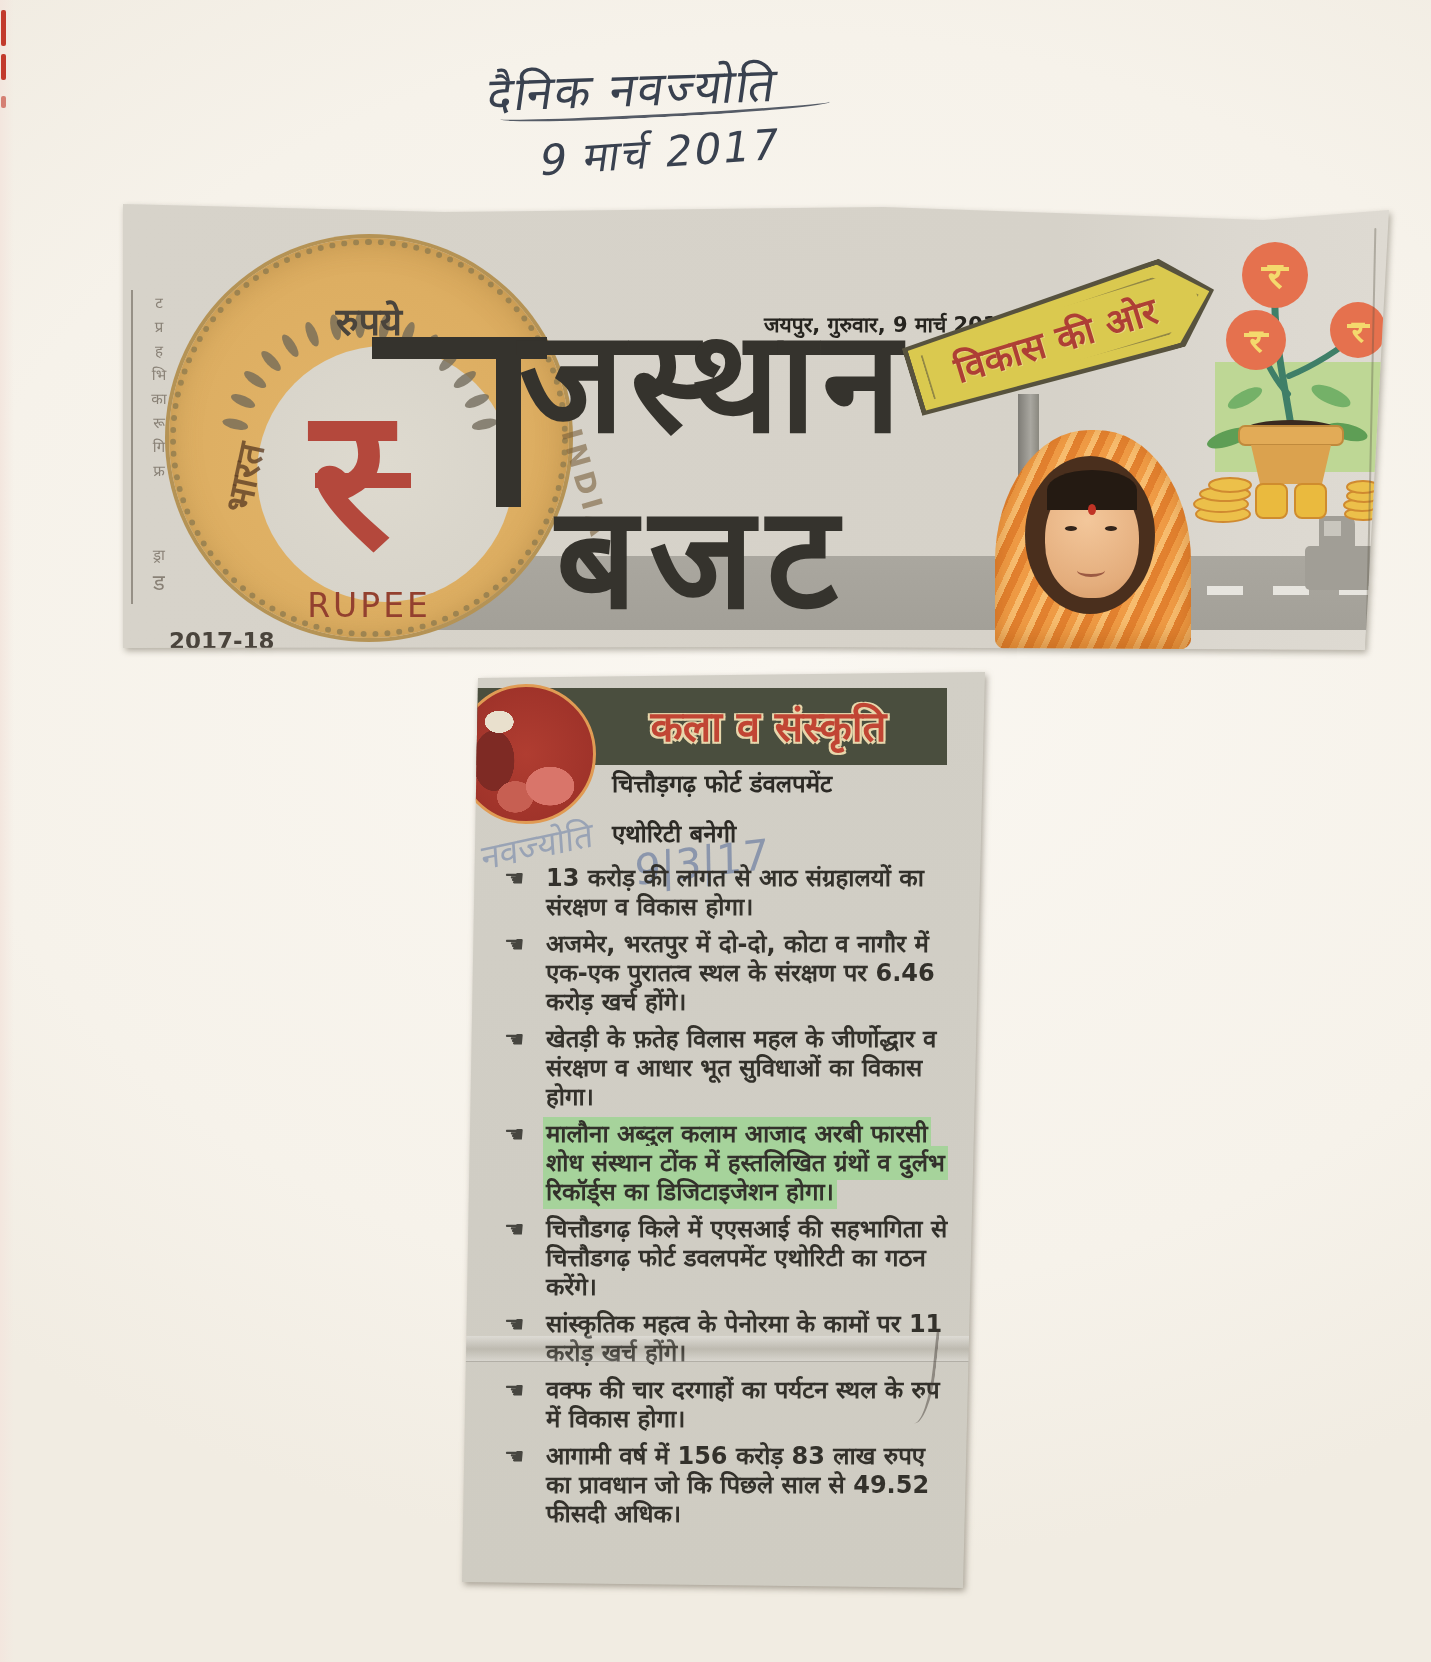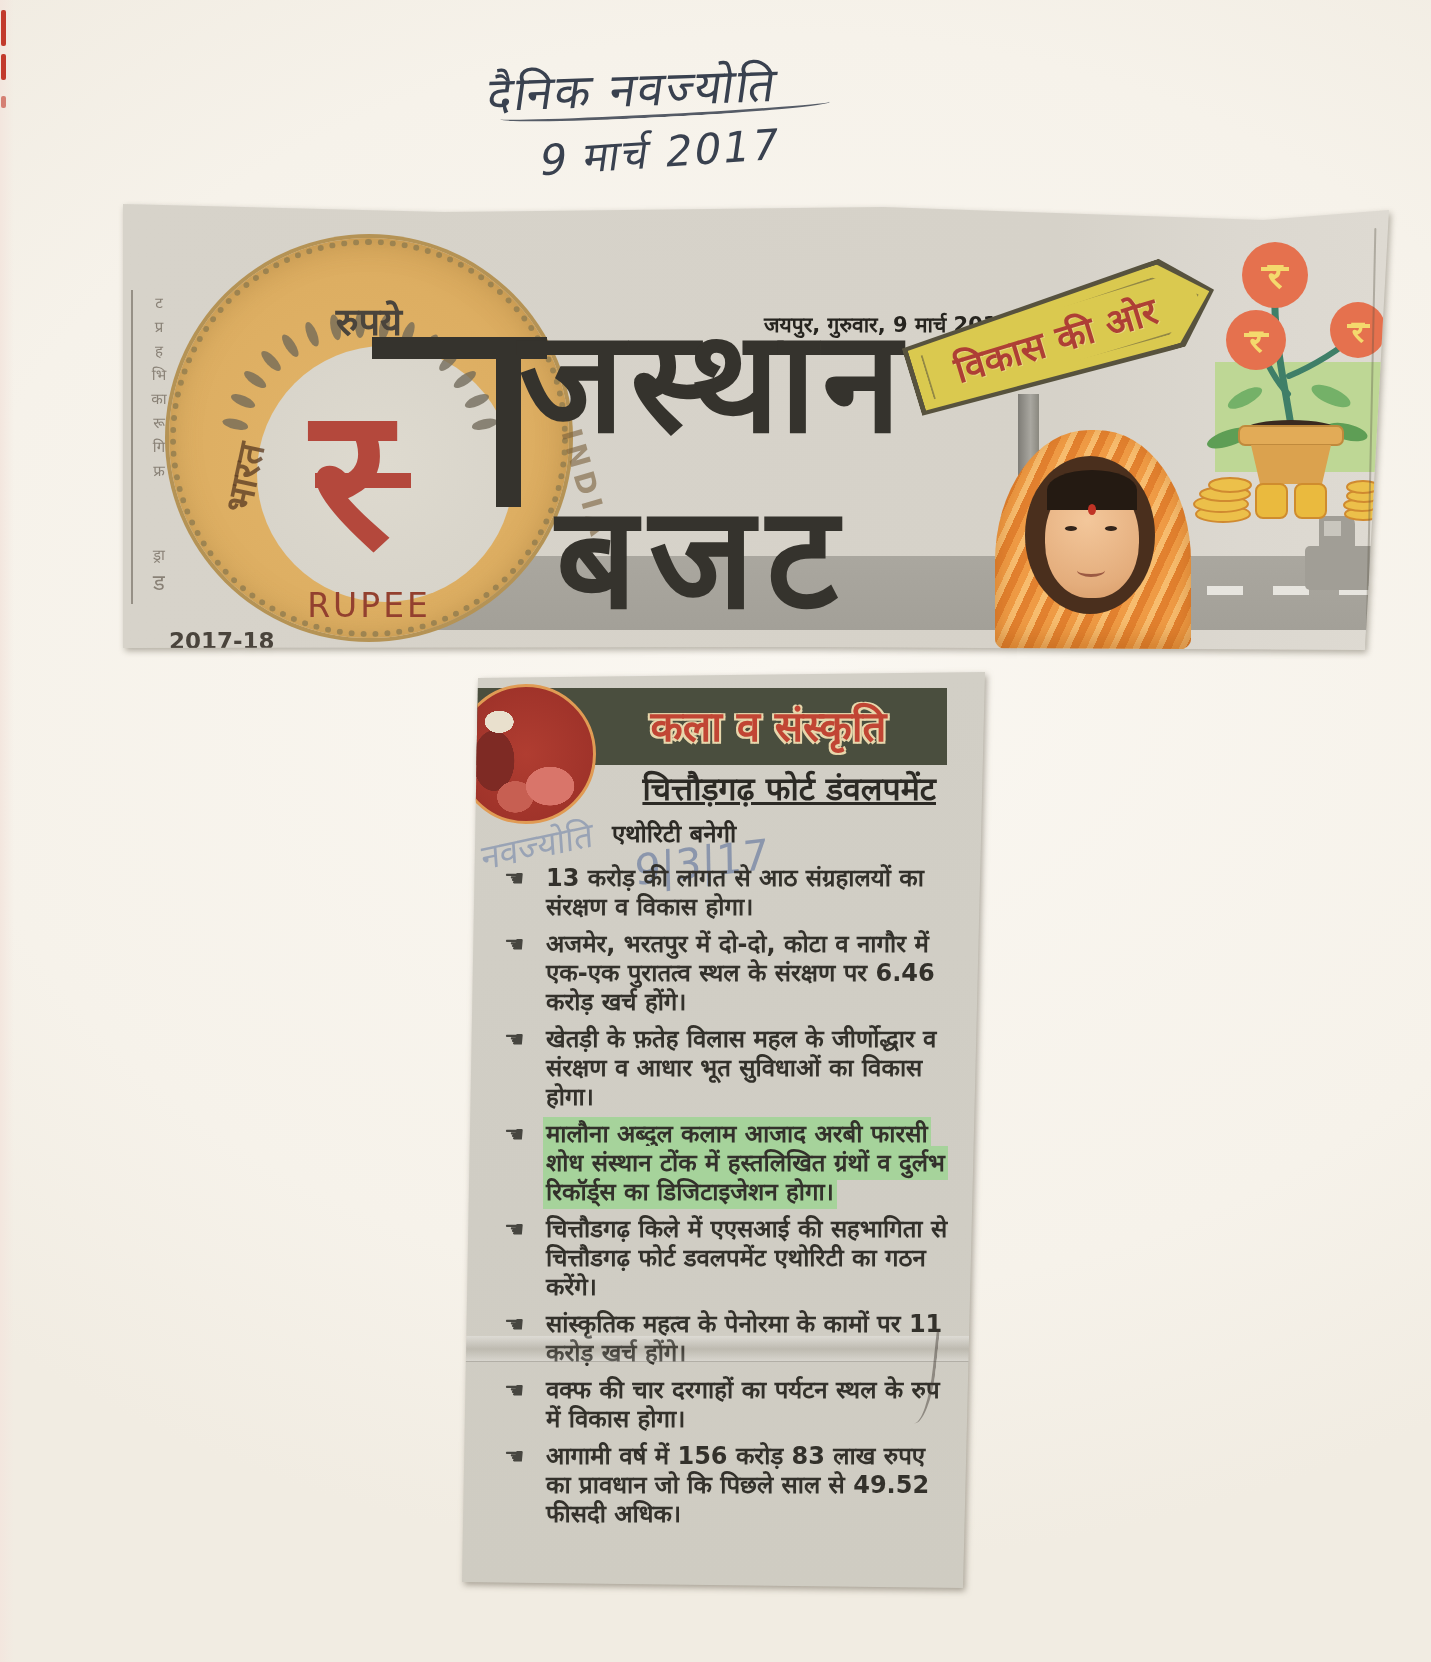--- a/index.html
+++ b/index.html
@@ -108,22 +108,22 @@
     font-size:42px;font-weight:700;color:#c14534;
     text-shadow:-2px -1px 0 #e7d7ac,2px -1px 0 #e7d7ac,-2px 2px 0 #e7d7ac,2px 2px 0 #e7d7ac;}
   .circle-img{left:-6px;top:12px;width:134px;height:134px;border-radius:50%;
     border:3px solid #e09b54;
     background:
       radial-gradient(26px 20px at 30% 26%, #e9e0cd 0 55%, transparent 56%),
       radial-gradient(40px 32px at 68% 74%, #d9756a 0 60%, transparent 61%),
       radial-gradient(30px 26px at 42% 82%, #c75f52 0 60%, transparent 61%),
       radial-gradient(34px 50px at 26% 55%, #7e2a24 0 60%, transparent 61%),
       radial-gradient(circle at 50% 50%, #b03d31 0%, #992f27 100%);}
-  .art-headline1{left:150px;top:96px;width:324px;text-align:right;font-size:32px;line-height:1.35;
-    font-weight:700;color:#2c2a25;text-decoration:underline;}
+  .art-headline1{left:150px;top:96px;width:324px;font-size:24px;line-height:1.35;
+    font-weight:700;color:#2c2a25;}
   .art-headline2{left:150px;top:144px;width:324px;text-align:left;font-size:24px;
     font-weight:700;color:#2c2a25;}
   .note1{left:18px;top:150px;font-size:34px;color:#99a3b5;transform:rotate(-12deg) skewX(-8deg);}
   .note2{left:172px;top:166px;font-size:42px;color:#8b96ac;transform:rotate(-7deg) skewX(-6deg);}
   .bullets{list-style:none;margin:0;padding:0;position:absolute;left:38px;top:192px;width:454px;}
   .bullets li{position:relative;padding-left:46px;margin-bottom:8px;
     font-size:24px;line-height:29px;font-weight:600;color:#33312b;}
   .hand{position:absolute;left:4px;top:0;font-size:23px;font-weight:400;color:#474640;}
   .highlight{background:#a6d39b;box-shadow:0 0 0 3px #a6d39b;
     -webkit-box-decoration-break:clone;box-decoration-break:clone;}

